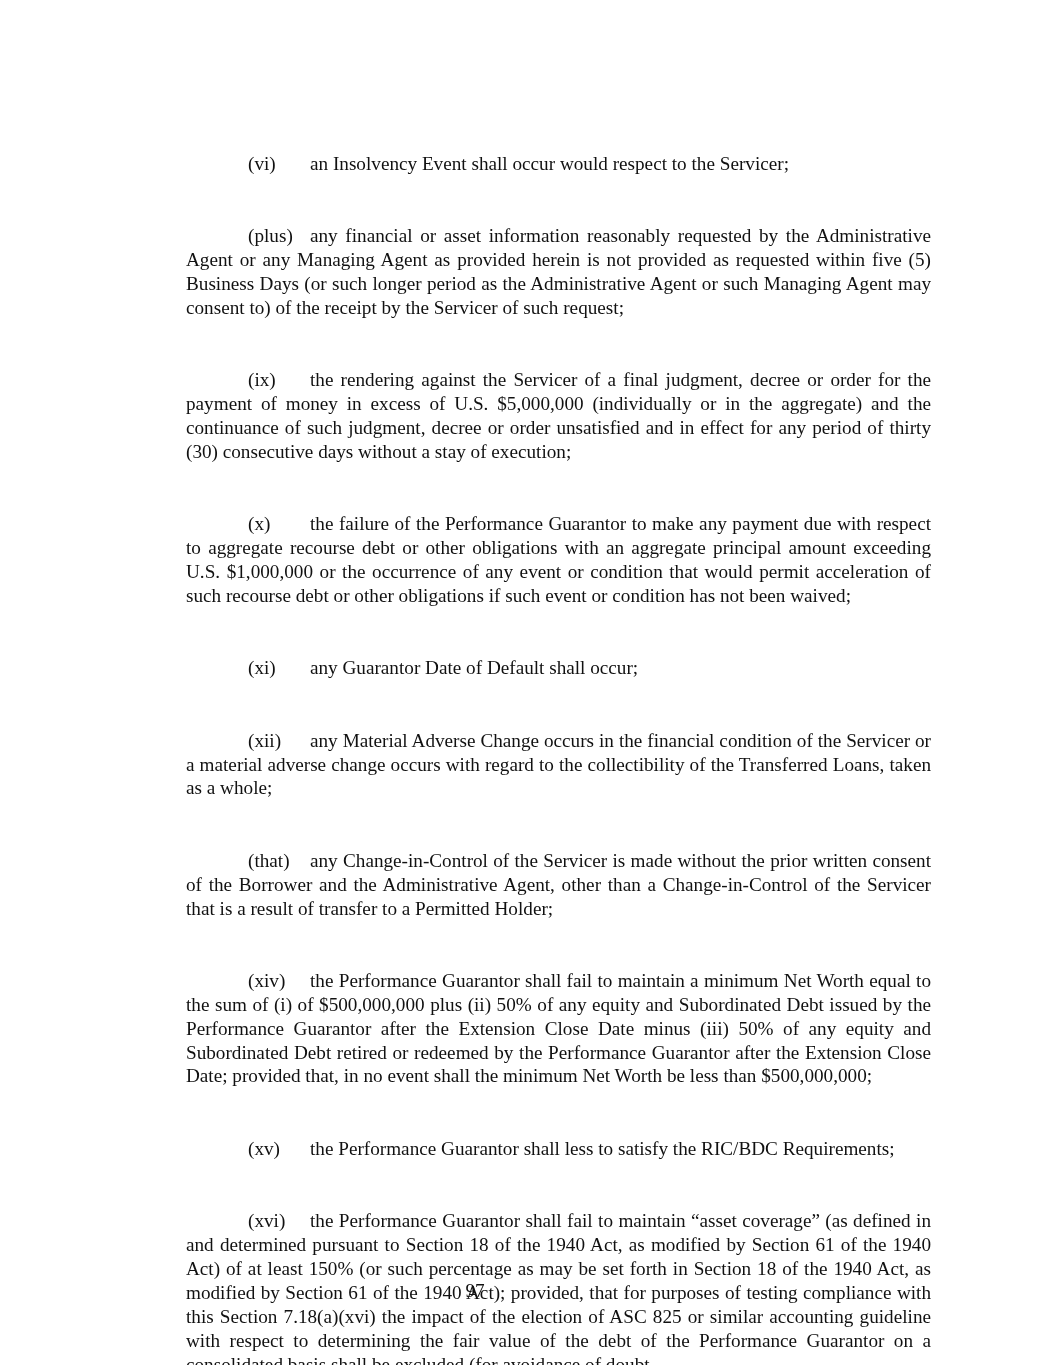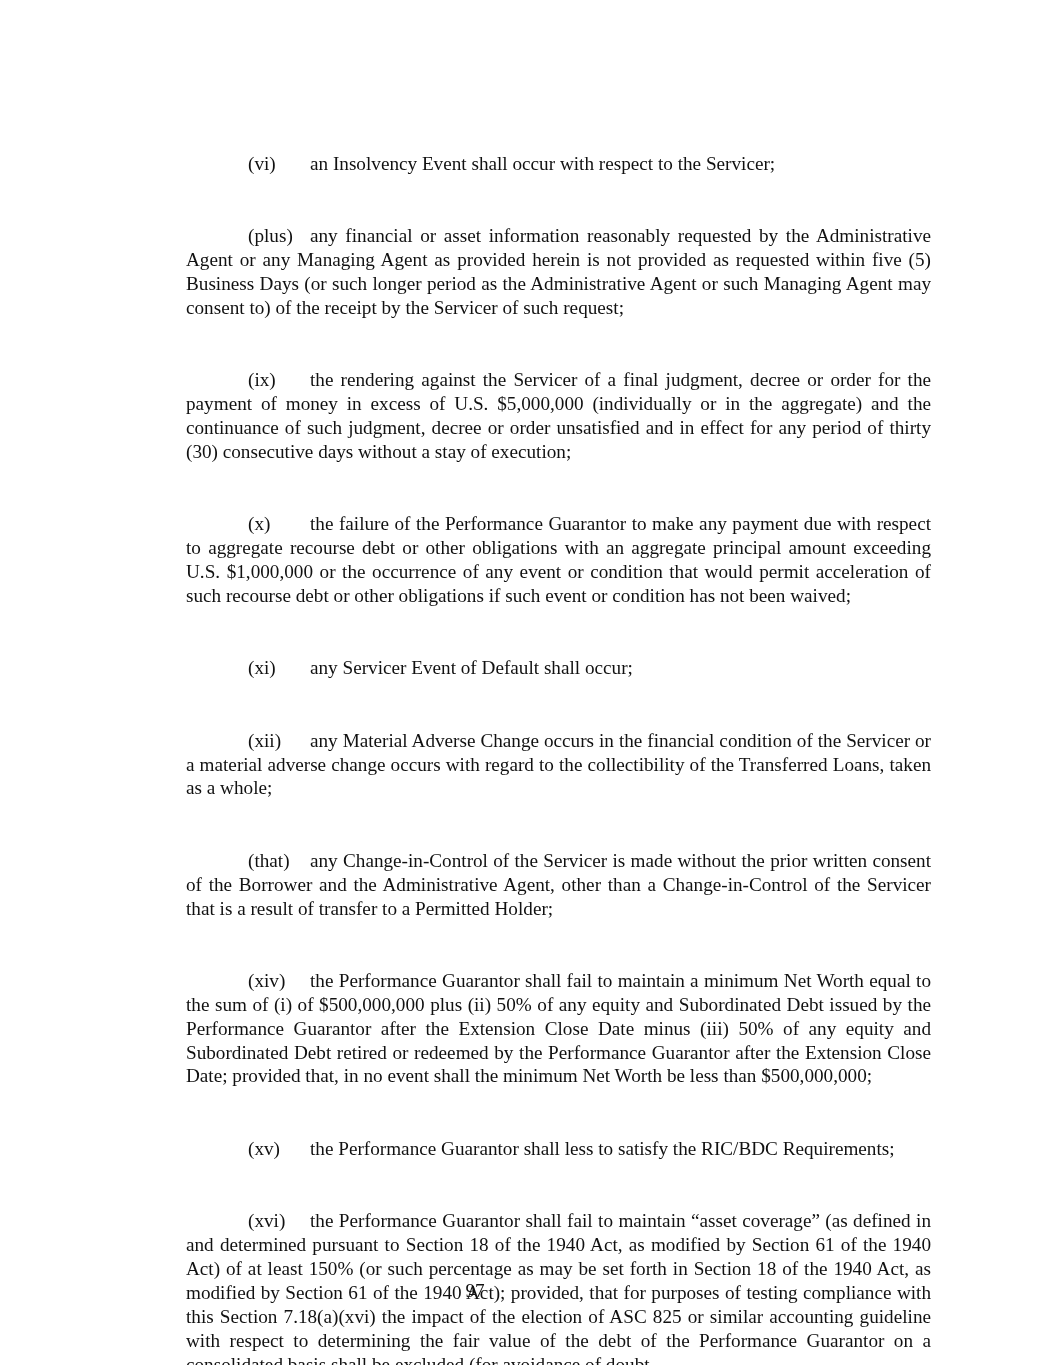--- a/index.html
+++ b/index.html
@@ -42,25 +42,25 @@
       text-align: center;
       font-family: "Liberation Serif", "DejaVu Serif", serif;
       font-size: 19.2px;
       color: #111111;
     }
   </style>
 </head>
 <body>
 
 <div class="page">
-  <p class="para"><span class="num">(vi)</span><span>an Insolvency Event shall occur with respect to the Servicer;</span></p>
+  <p class="para"><span class="num">(vi)</span><span>an Insolvency Event shall occur would respect to the Servicer;</span></p>
   <p class="para"><span class="num">(plus)</span><span>any financial or asset information reasonably requested by the Administrative Agent or any Managing Agent as provided herein is not provided as requested within five (5) Business Days (or such longer period as the Administrative Agent or such Managing Agent may consent to) of the receipt by the Servicer of such request;</span></p>
   <p class="para"><span class="num">(ix)</span><span>the rendering against the Servicer of a final judgment, decree or order for the payment of money in excess of U.S. $5,000,000 (individually or in the aggregate) and the continuance of such judgment, decree or order unsatisfied and in effect for any period of thirty (30) consecutive days without a stay of execution;</span></p>
   <p class="para"><span class="num">(x)</span><span>the failure of the Performance Guarantor to make any payment due with respect to aggregate recourse debt or other obligations with an aggregate principal amount exceeding U.S. $1,000,000 or the occurrence of any event or condition that would permit acceleration of such recourse debt or other obligations if such event or condition has not been waived;</span></p>
-  <p class="para"><span class="num">(xi)</span><span>any Servicer Event of Default shall occur;</span></p>
+  <p class="para"><span class="num">(xi)</span><span>any Guarantor Date of Default shall occur;</span></p>
   <p class="para"><span class="num">(xii)</span><span>any Material Adverse Change occurs in the financial condition of the Servicer or a material adverse change occurs with regard to the collectibility of the Transferred Loans, taken as a whole;</span></p>
   <p class="para"><span class="num">(that)</span><span>any Change-in-Control of the Servicer is made without the prior written consent of the Borrower and the Administrative Agent, other than a Change-in-Control of the Servicer that is a result of transfer to a Permitted Holder;</span></p>
   <p class="para"><span class="num">(xiv)</span><span>the Performance Guarantor shall fail to maintain a minimum Net Worth equal to the sum of (i) of $500,000,000 plus (ii) 50% of any equity and Subordinated Debt issued by the Performance Guarantor after the Extension Close Date minus (iii) 50% of any equity and Subordinated Debt retired or redeemed by the Performance Guarantor after the Extension Close Date; provided that, in no event shall the minimum Net Worth be less than $500,000,000;</span></p>
   <p class="para"><span class="num">(xv)</span><span>the Performance Guarantor shall less to satisfy the RIC/BDC Requirements;</span></p>
   <p class="para"><span class="num">(xvi)</span><span>the Performance Guarantor shall fail to maintain “asset coverage” (as defined in and determined pursuant to Section 18 of the 1940 Act, as modified by Section 61 of the 1940 Act) of at least 150% (or such percentage as may be set forth in Section 18 of the 1940 Act, as modified by Section 61 of the 1940 Act); provided, that for purposes of testing compliance with this Section 7.18(a)(xvi) the impact of the election of ASC 825 or similar accounting guideline with respect to determining the fair value of the debt of the Performance Guarantor on a consolidated basis shall be excluded (for avoidance of doubt,</span></p>
 </div>
 
 <div class="page-number">97</div>
 
 </body></html>

